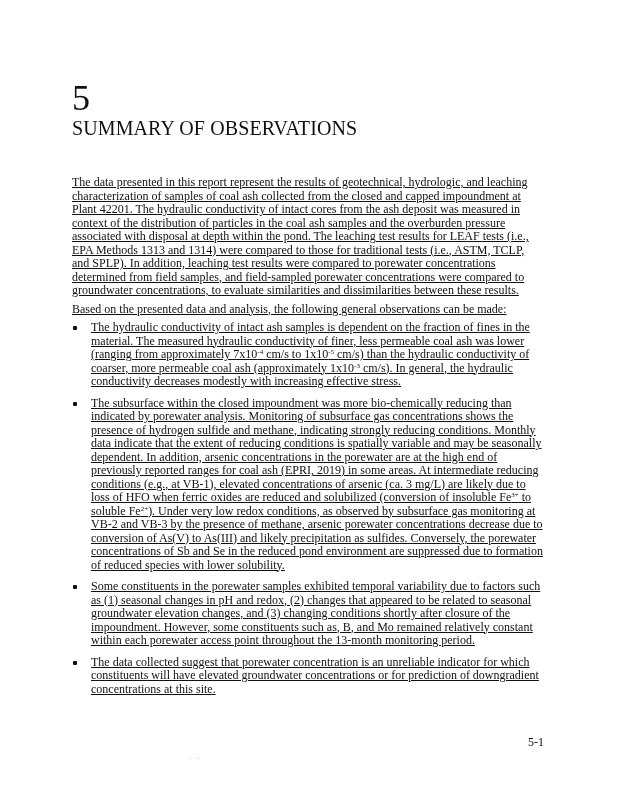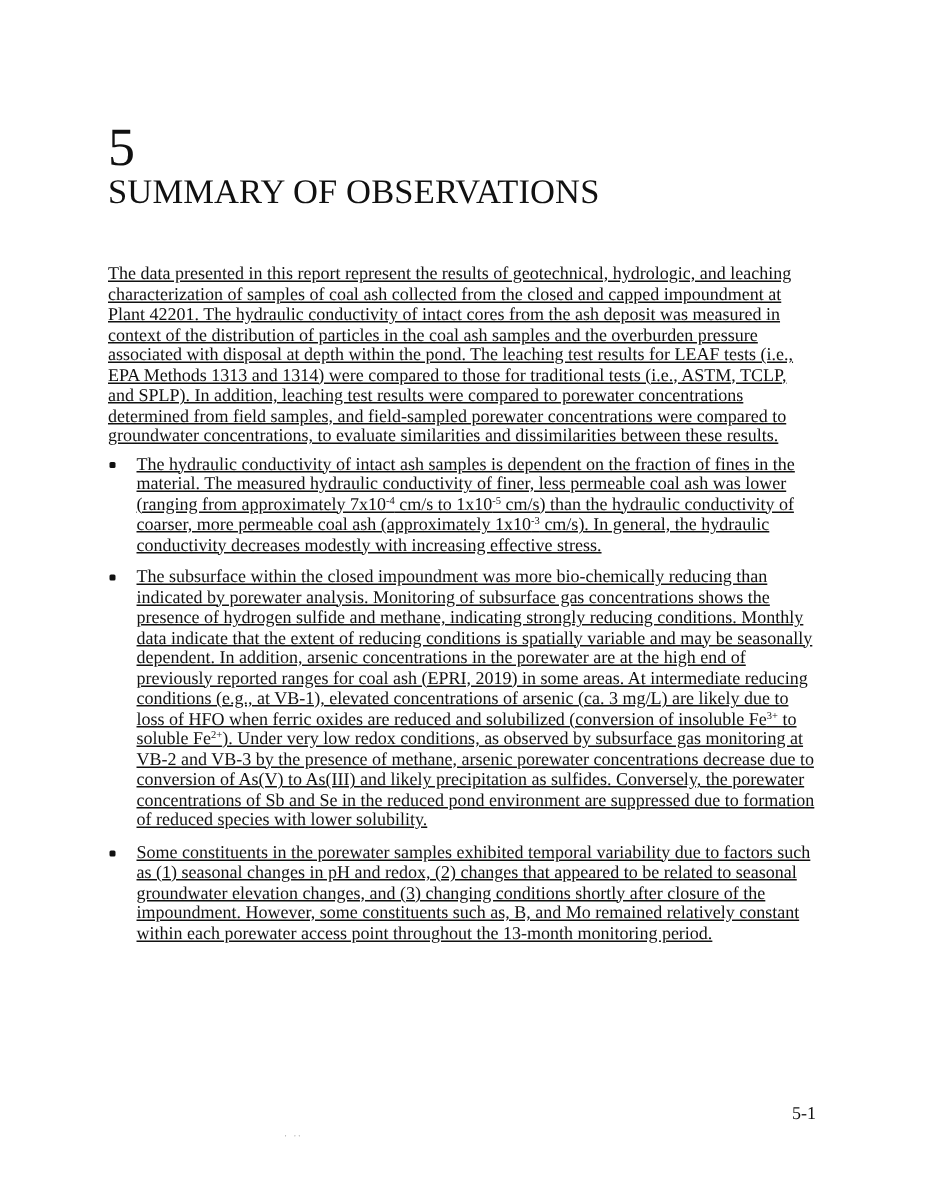--- a/index.html
+++ b/index.html
@@ -1,46 +1,51 @@
 <!DOCTYPE html>
 <html><head>
 <meta charset="utf-8">
 <style>
   html, body { margin: 0; padding: 0; background: #ffffff; }
   body { width: 618px; height: 800px; position: relative; overflow: hidden;
          font-family: "Liberation Serif", serif; color: #111111; }
   .chapter-num { position: absolute; left: 72px; top: 78px; font-size: 36px; line-height: 40px; }
-  .chapter-title { position: absolute; left: 72px; top: 117px; font-size: 23px; line-height: 22px; letter-spacing: 0.1px; }
+  .chapter-title { position: absolute; left: 72px; top: 117px; font-size: 20px; line-height: 22px; letter-spacing: 0.1px; }
   .body-text { position: absolute; left: 72px; top: 176px; width: 472px; font-size: 12px; line-height: 13.5px; text-decoration: underline; }
   .para { margin: 0 0 5px 0; }
   ul.obs { list-style: none; margin: 0; padding: 0; }
   ul.obs li { position: relative; padding-left: 19px; margin: 0 0 8px 0; }
   ul.obs li .bullet { position: absolute; left: 1px; top: 5px; width: 4px; height: 4px; background: #111; border-radius: 1px; }
   sup { font-size: 7px; line-height: 0; vertical-align: 4px; }
   .page-num { position: absolute; left: 528px; top: 735px; font-size: 12px; text-align: right; }
   .footer-mark { position: absolute; left: 190px; top: 757px; font-size: 5px; color: #999; letter-spacing: 2px; }
 </style>
 </head>
 <body>
 
 <div class="chapter-num">5</div>
 <div class="chapter-title">SUMMARY OF OBSERVATIONS</div>
 
 <div class="body-text">
   <p class="para">The data presented in this report represent the results of geotechnical, hydrologic, and leaching characterization of samples of coal ash collected from the closed and capped impoundment at Plant 42201. The hydraulic conductivity of intact cores from the ash deposit was measured in context of the distribution of particles in the coal ash samples and the overburden pressure associated with disposal at depth within the pond. The leaching test results for LEAF tests (i.e., EPA Methods 1313 and 1314) were compared to those for traditional tests (i.e., ASTM, TCLP, and SPLP). In addition, leaching test  results were compared to porewater concentrations determined from field samples, and field-sampled porewater concentrations were compared to groundwater concentrations, to evaluate similarities and dissimilarities between these results.</p>
+  <p class="para">Based on the presented data and analysis, the following general observations can be made:</p>
   <ul class="obs">
     <li>
       <span class="bullet"></span>
       <span>The hydraulic conductivity of intact ash samples is dependent on the fraction of fines in the material. The measured hydraulic conductivity of finer, less permeable coal ash was lower (ranging from approximately 7x10</span><sup>-4</sup><span> cm/s to 1x10</span><sup>-5</sup><span> cm/s) than the hydraulic conductivity of coarser, more permeable coal ash (approximately 1x10</span><sup>-3</sup><span> cm/s). In general, the hydraulic conductivity decreases modestly with increasing effective stress.</span>
     </li>
     <li>
       <span class="bullet"></span>
       <span>The subsurface within the closed impoundment was more bio-chemically reducing  than indicated by porewater analysis. Monitoring of subsurface gas concentrations shows the presence of hydrogen sulfide and methane, indicating  strongly reducing conditions. Monthly data indicate that the extent of reducing conditions  is spatially variable and may be seasonally dependent. In addition, arsenic concentrations in the porewater are at the high end of previously reported ranges for coal ash (EPRI, 2019) in some areas. At intermediate reducing conditions (e.g., at VB-1), elevated  concentrations of arsenic (ca. 3  mg/L) are likely due to loss of HFO when ferric oxides are reduced and solubilized (conversion of insoluble Fe</span><sup>3+</sup><span> to soluble Fe</span><sup>2+</sup><span>). Under very low redox conditions, as observed by subsurface gas monitoring at VB-2 and VB-3 by the presence of methane, arsenic porewater concentrations decrease due to conversion of As(V) to As(III) and likely precipitation as sulfides. Conversely, the porewater concentrations of Sb and Se in the reduced pond environment are suppressed due to formation of reduced species with lower solubility.</span>
     </li>
     <li>
       <span class="bullet"></span>
       <span>Some constituents in the porewater samples exhibited temporal variability due to factors such as (1) seasonal changes in pH and redox, (2) changes that appeared to be related to  seasonal groundwater elevation  changes, and (3) changing conditions shortly after closure of the impoundment. However, some constituents such as, B, and Mo remained relatively constant within each porewater access point throughout the 13-month monitoring period.</span>
     </li>
+    <li>
+      <span class="bullet"></span>
+      <span>The data collected suggest that porewater concentration is an unreliable indicator for which constituents will have elevated groundwater concentrations or for prediction of downgradient concentrations at this site.</span>
+    </li>
   </ul>
 </div>
 
 <div class="page-num">5-1</div>
 <div class="footer-mark">' ''</div>
 
 </body></html>

